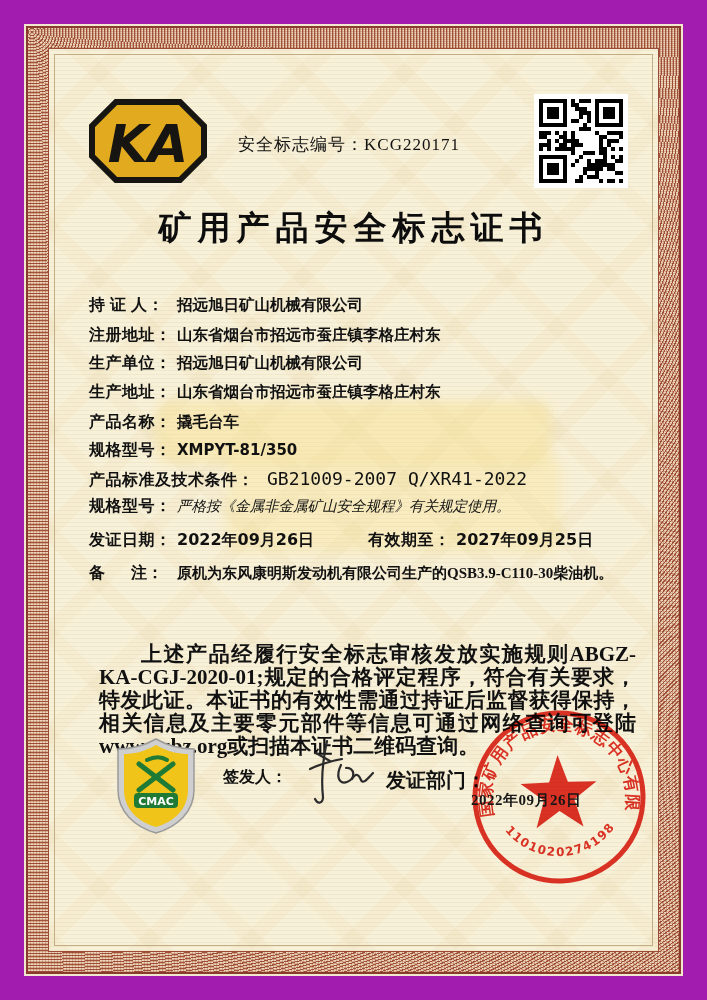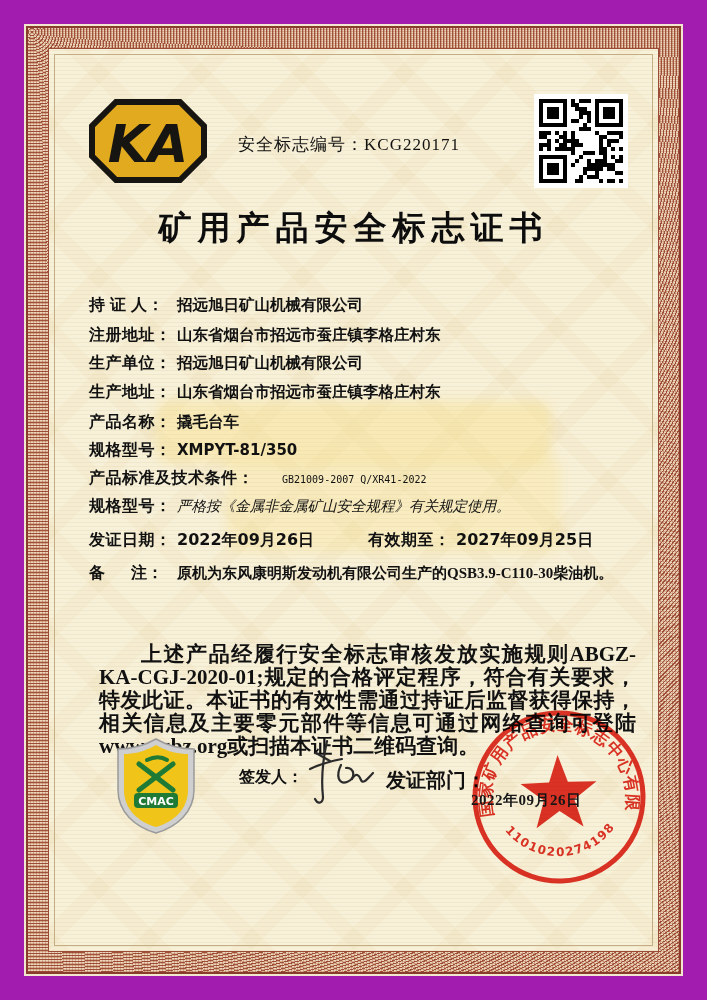--- a/index.html
+++ b/index.html
@@ -33,42 +33,42 @@
   .certline .no{font-family:"Liberation Serif",serif;}
   .qrbox{position:absolute;left:485px;top:45px;width:94px;height:94px;background:#fff;
          display:flex;align-items:center;justify-content:center;}
   .title{position:absolute;left:0;top:157px;width:100%;text-align:center;
          font-size:33px;font-weight:900;letter-spacing:6px;color:#0d0d0d;
          font-family:"Liberation Serif","DejaVu Serif",serif;}
 
   
   .row{position:absolute;left:40px;width:575px;white-space:nowrap;font-size:16px;}
   .lbl{display:inline-block;width:88px;font-weight:700;letter-spacing:.5px;}
-  .lbl.auto{width:auto;margin-right:28px;}
+  .lbl.auto{width:auto;margin-right:13px;}
   .val{font-weight:700;font-size:15.5px;}
   .val.kai{font-weight:600;}
   .val.mono{font-family:"DejaVu Sans","Liberation Sans",sans-serif;font-weight:700;font-size:15px;}
-  .val.code{font-family:"DejaVu Sans Mono","Liberation Mono",monospace;font-size:10px;font-weight:400;}
+  .val.code{font-family:"DejaVu Sans Mono","Liberation Mono",monospace;font-size:18px;font-weight:400;}
   .val.script{font-style:italic;font-weight:500;font-size:14.5px;}
   .r0{top:246px}.r1{top:276px}.r2{top:304px}.r3{top:333px}
   .r4{top:363px}.r5{top:391px}.r6{top:419px}.r7{top:447px}
   .daterow{top:481px}
   .daterow .second{margin-left:54px;}
   .remarkrow{top:514px}
   .remarkrow .b1{display:inline-block;width:42px;font-weight:700;}
   .remarkrow .b2{display:inline-block;width:46px;font-weight:700;}
   .remark-val{font-weight:700;font-size:15px;}
 
   
   .para{position:absolute;left:50px;top:594px;width:537px;font-size:21px;line-height:23px;
         font-weight:700;text-align:justify;text-indent:2em;white-space:normal;}
 
   
   .shield{position:absolute;left:66px;top:689px;width:82px;height:96px;}
-  .signer{position:absolute;left:190px;top:718px;font-size:16px;font-weight:700;}
+  .signer{position:absolute;left:174px;top:718px;font-size:16px;font-weight:700;}
   .sig{position:absolute;left:245px;top:682px;width:90px;height:90px;}
   .issuer{position:absolute;left:337px;top:718px;font-size:20px;font-weight:700;}
   .stamp{position:absolute;left:420px;top:658px;width:180px;height:180px;transform:rotate(-2deg);
          mix-blend-mode:multiply;opacity:.92;}
   .stampdate{position:absolute;left:422px;top:742px;font-size:15px;font-weight:700;color:#161616;
              letter-spacing:.5px;z-index:5;}
 </style>
 </head>
 <body>
 

